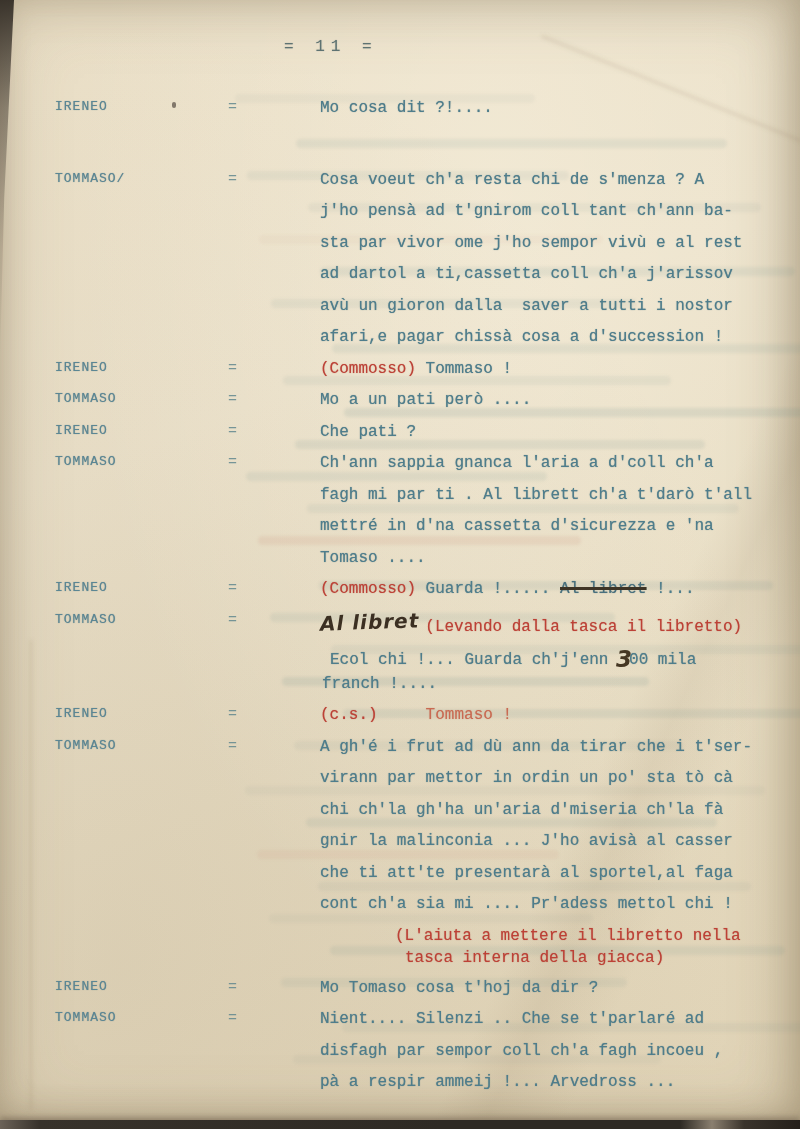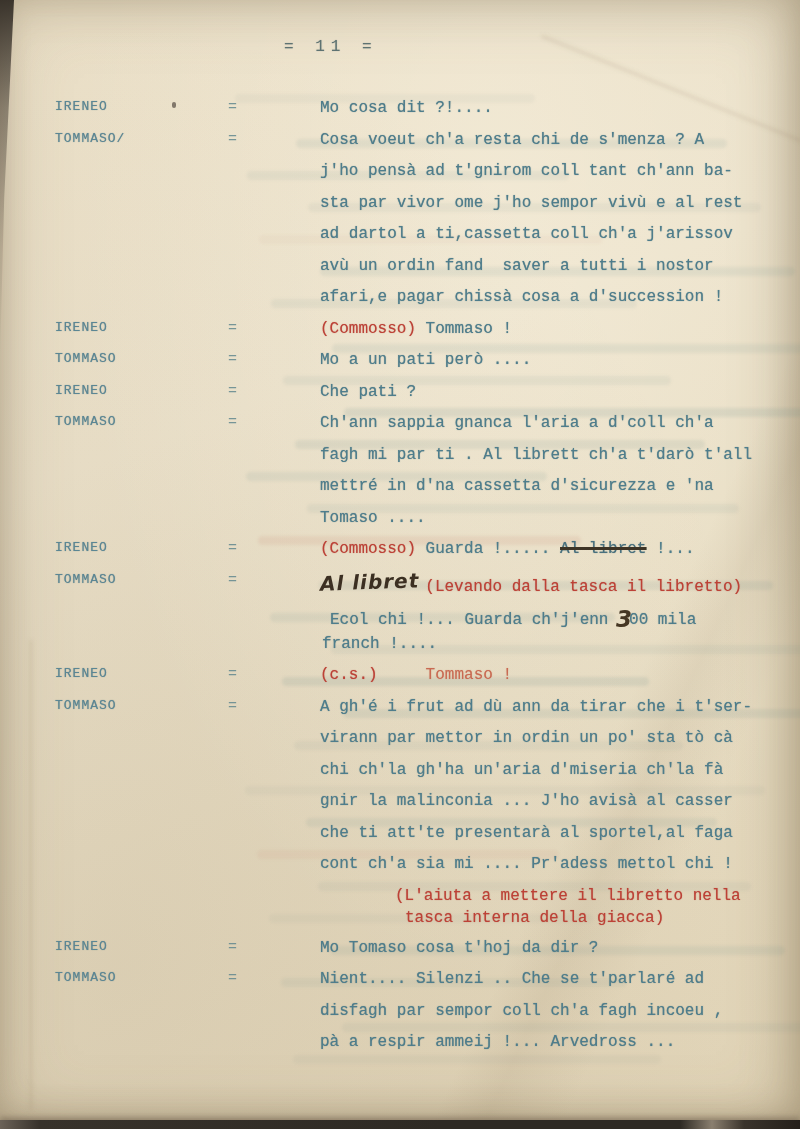--- a/index.html
+++ b/index.html
@@ -100,36 +100,36 @@
       <div class="ghost" style="left: 293px; top: 1055px; width: 368px; height: 9px; background: rgba(90, 125, 125, 0.05);"></div>
     </div>
   <div class="speck"></div>
   <div class="pagenum">= 11 =</div>
   <div class="body" id="script-body">
       <div class="row" style="height: 31.5px;">
         <span class="speaker">IRENEO</span>
         <span class="sep">=</span>
         <span class="text" style="left: 320px;"><span class="seg-blue">Mo cosa dit ?!....</span></span>
       </div>
-      <div class="row" style="height: 31.5px;">
+      <div class="row" style="height: 31.5px; margin-top: 40px;">
         <span class="speaker">TOMMASO/</span>
         <span class="sep">=</span>
         <span class="text" style="left: 320px;"><span class="seg-blue">Cosa voeut ch'a resta chi de s'menza ? A</span></span>
       </div>
       <div class="row" style="height: 31.5px;">
         <span class="text" style="left: 320px;"><span class="seg-blue">j'ho pensà ad t'gnirom coll tant ch'ann ba-</span></span>
       </div>
       <div class="row" style="height: 31.5px;">
         <span class="text" style="left: 320px;"><span class="seg-blue">sta par vivor ome j'ho sempor vivù e al rest</span></span>
       </div>
       <div class="row" style="height: 31.5px;">
         <span class="text" style="left: 320px;"><span class="seg-blue">ad dartol a ti,cassetta coll ch'a j'arissov</span></span>
       </div>
       <div class="row" style="height: 31.5px;">
-        <span class="text" style="left: 320px;"><span class="seg-blue">avù un ordin fand  saver a tutti i nostor</span></span>
+        <span class="text" style="left: 320px;"><span class="seg-blue">avù un gioron dalla  saver a tutti i nostor</span></span>
       </div>
       <div class="row" style="height: 31.5px;">
         <span class="text" style="left: 320px;"><span class="seg-blue">afari,e pagar chissà cosa a d'succession !</span></span>
       </div>
       <div class="row" style="height: 31.5px;">
         <span class="speaker">IRENEO</span>
         <span class="sep">=</span>
         <span class="text" style="left: 320px;"><span class="seg-red">(Commosso)</span><span class="seg-blue"> Tommaso !</span></span>
       </div>
       <div class="row" style="height: 31.5px;">

